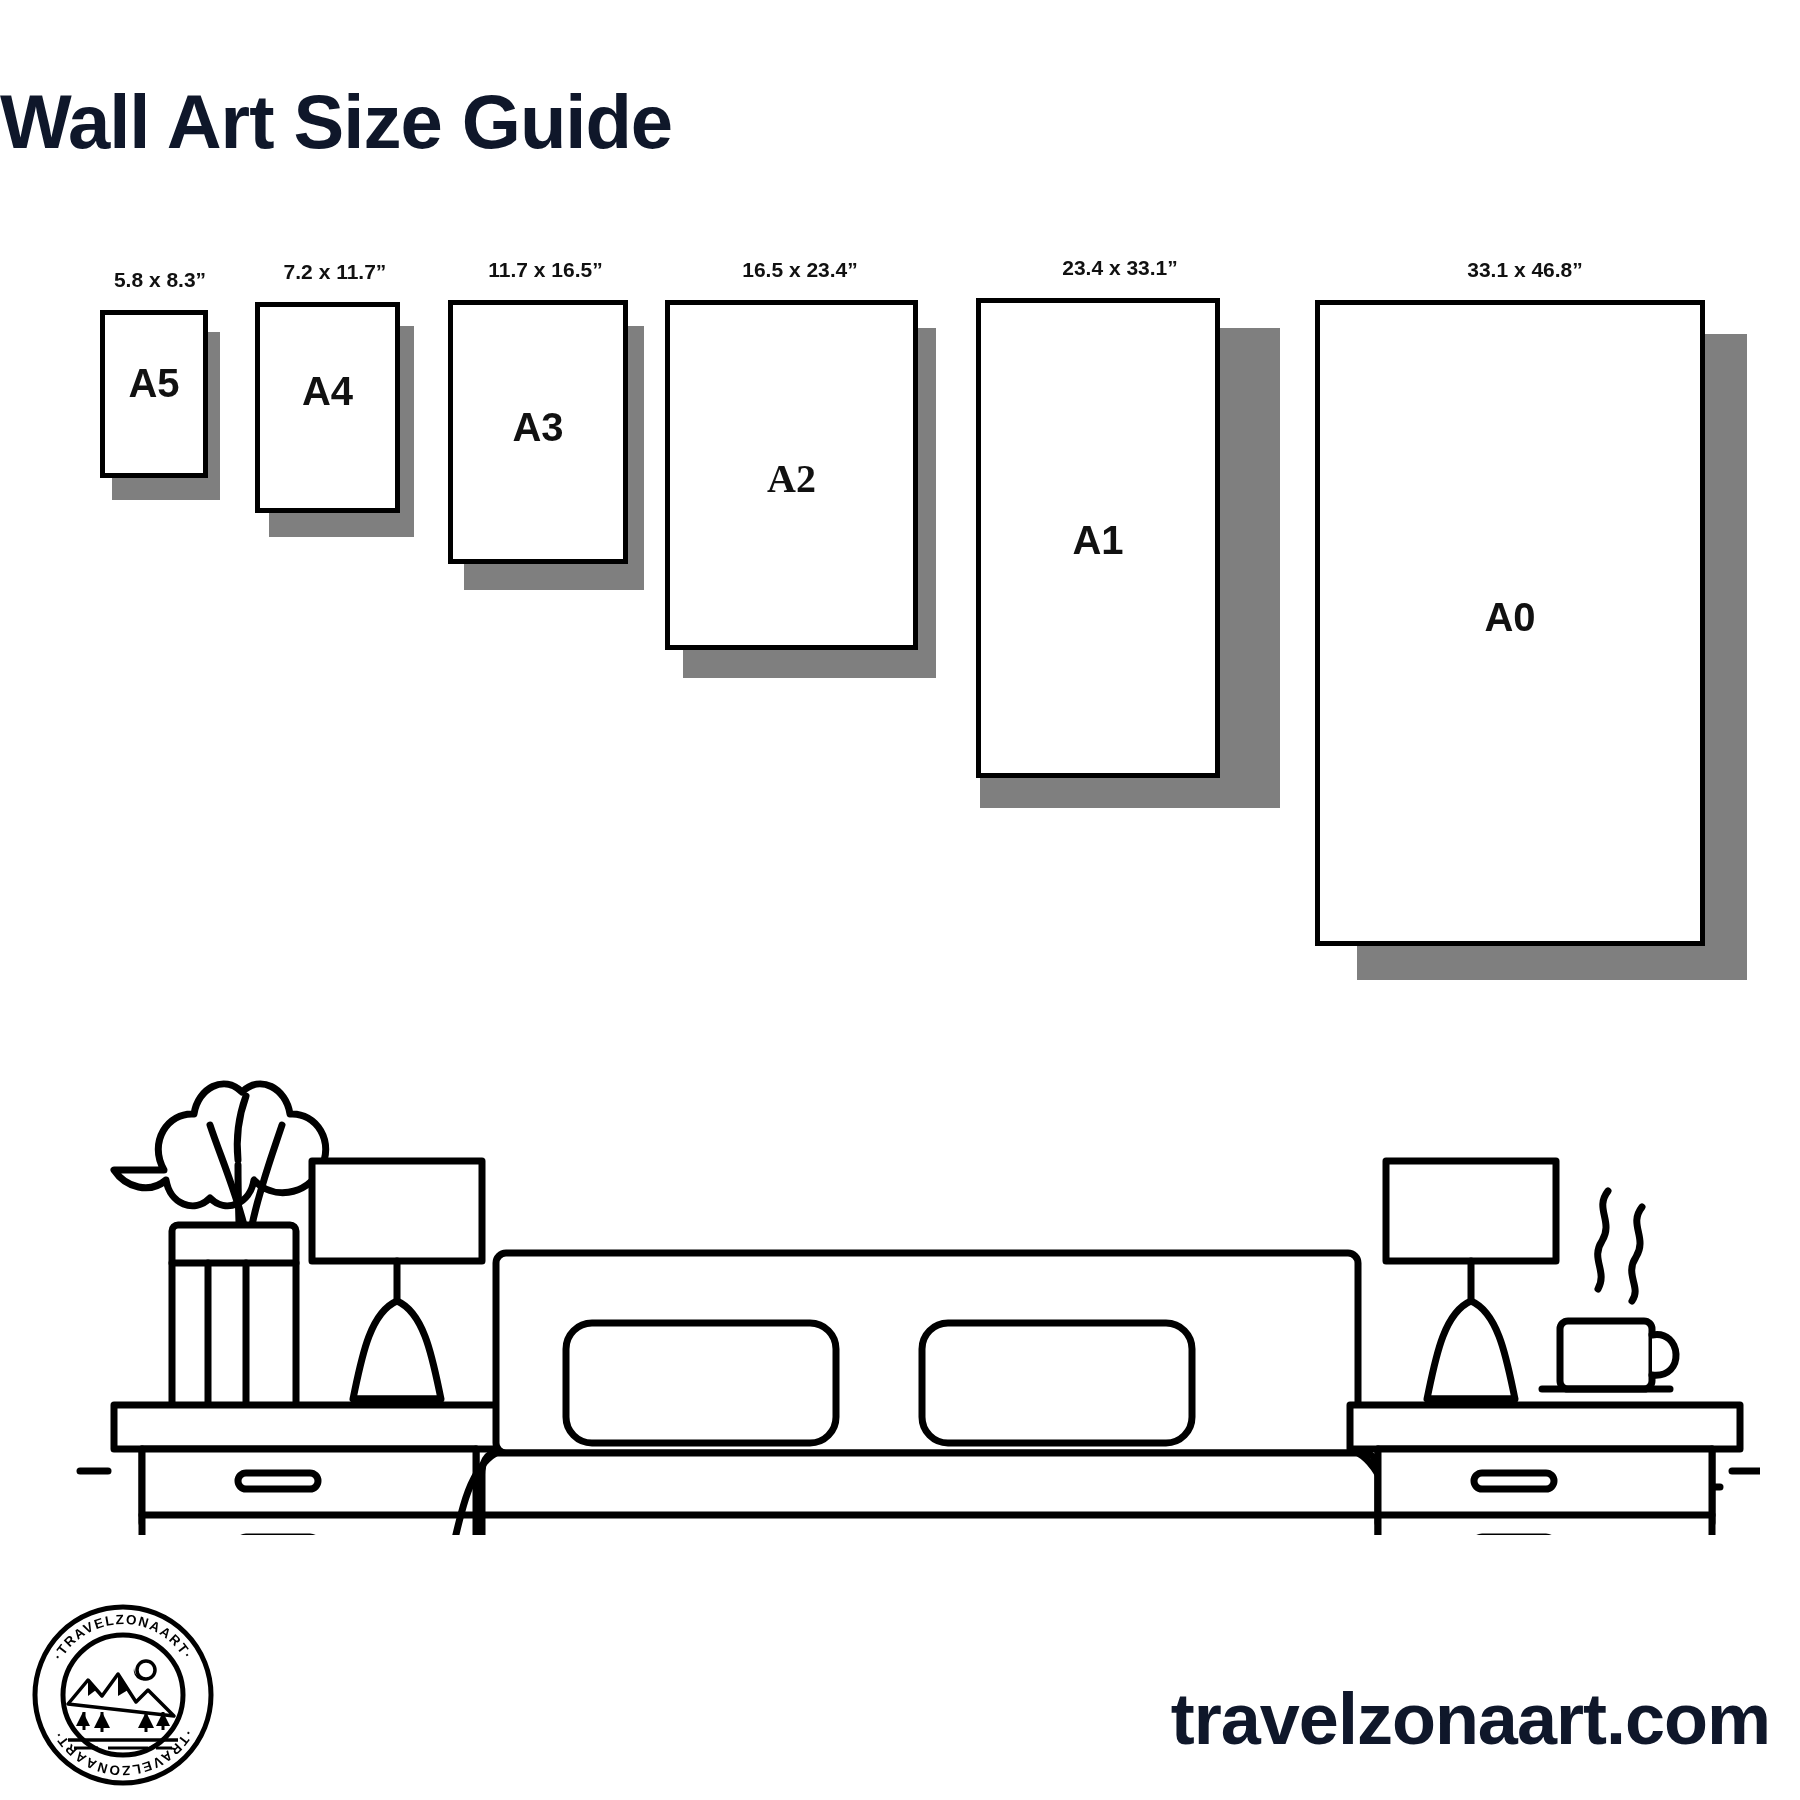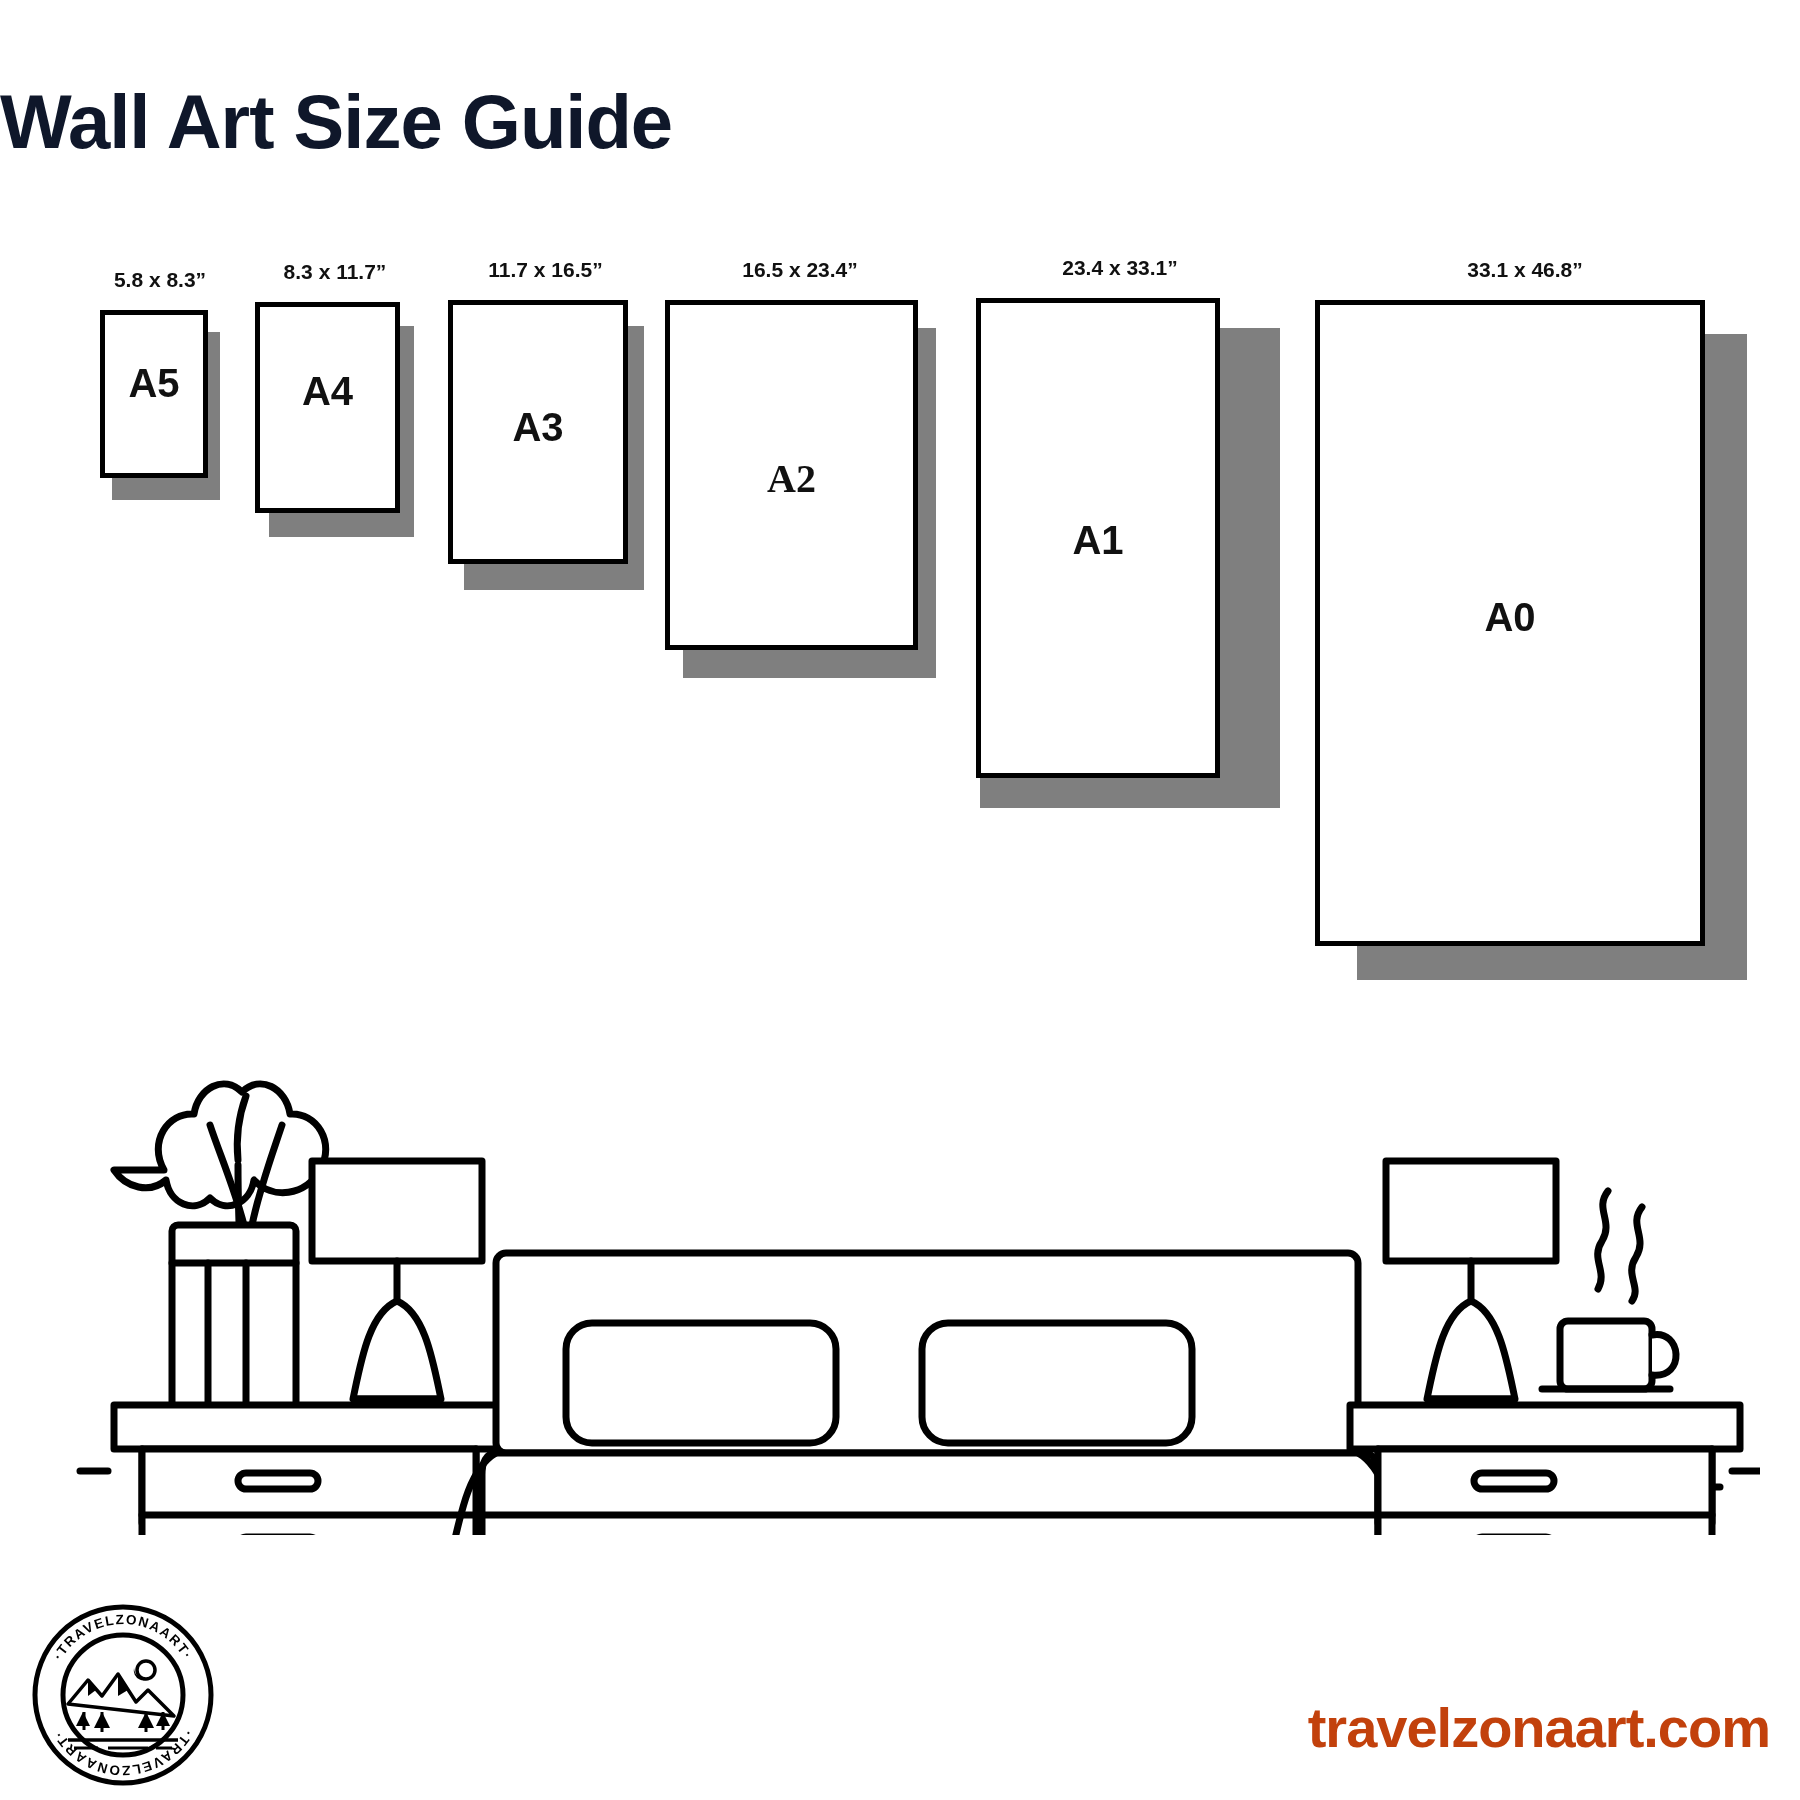--- a/index.html
+++ b/index.html
@@ -89,43 +89,43 @@
     width: 190px;
     height: 190px;
   }
   #logo svg { display: block; }
 
   
   #website {
     position: absolute;
     right: 30px;
     bottom: 40px;
-    font-size: 56px;
+    font-size: 72px;
     font-weight: bold;
     letter-spacing: -1px;
-    color: #c2410c;
+    color: #0f172a;
   }
 </style>
 </head>
 <body>
 
 <div id="page-title">Wall Art Size Guide</div>
 
 <div id="frames-row">
 
   <div class="frame-group" style="left:100px; bottom:530px; width:120px; height:190px;">
     <div class="frame-dims" style="top:-42px;">5.8 x 8.3”</div>
     <div class="frame-shadow" style="left:12px; top:22px; width:108px; height:168px;"></div>
     <div class="frame-box" style="left:0; top:0; width:108px; height:168px;text-decoration:underline;">
       <div class="frame-label" style="top:46px;">A5</div>
     </div>
   </div>
 
   <div class="frame-group" style="left:255px; bottom:493px; width:160px; height:235px;">
-    <div class="frame-dims" style="top:-42px;">8.3 x 11.7”</div>
+    <div class="frame-dims" style="top:-42px;">7.2 x 11.7”</div>
     <div class="frame-shadow" style="left:14px; top:24px; width:145px; height:211px;"></div>
     <div class="frame-box" style="left:0; top:0; width:145px; height:211px;">
       <div class="frame-label" style="top:62px;">A4</div>
     </div>
   </div>
 
   <div class="frame-group" style="left:448px; bottom:440px; width:195px; height:290px;">
     <div class="frame-dims" style="top:-42px;">11.7 x 16.5”</div>
     <div class="frame-shadow" style="left:16px; top:26px; width:180px; height:264px;"></div>
     <div class="frame-box" style="left:0; top:0; width:180px; height:264px;">

